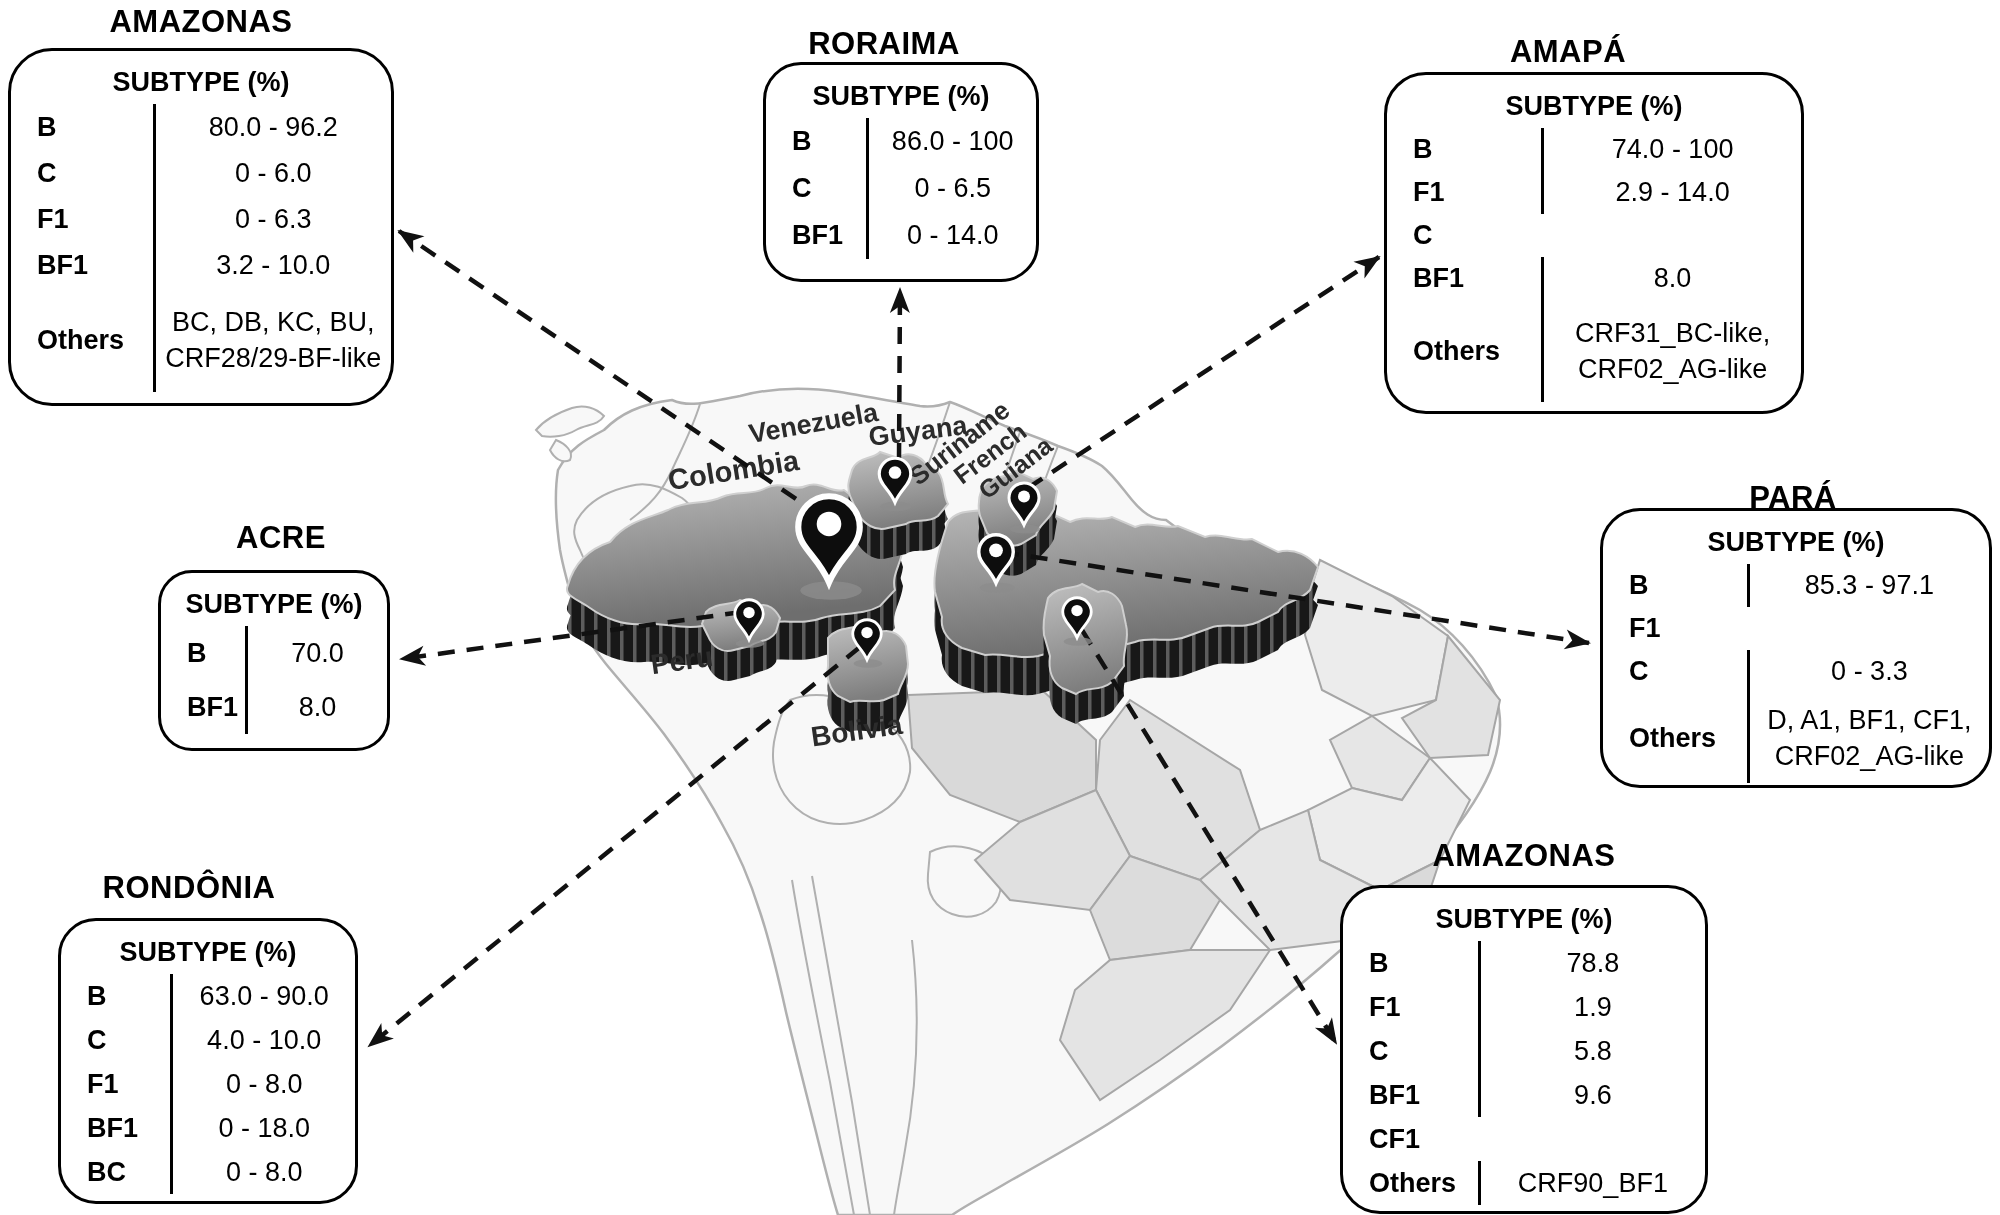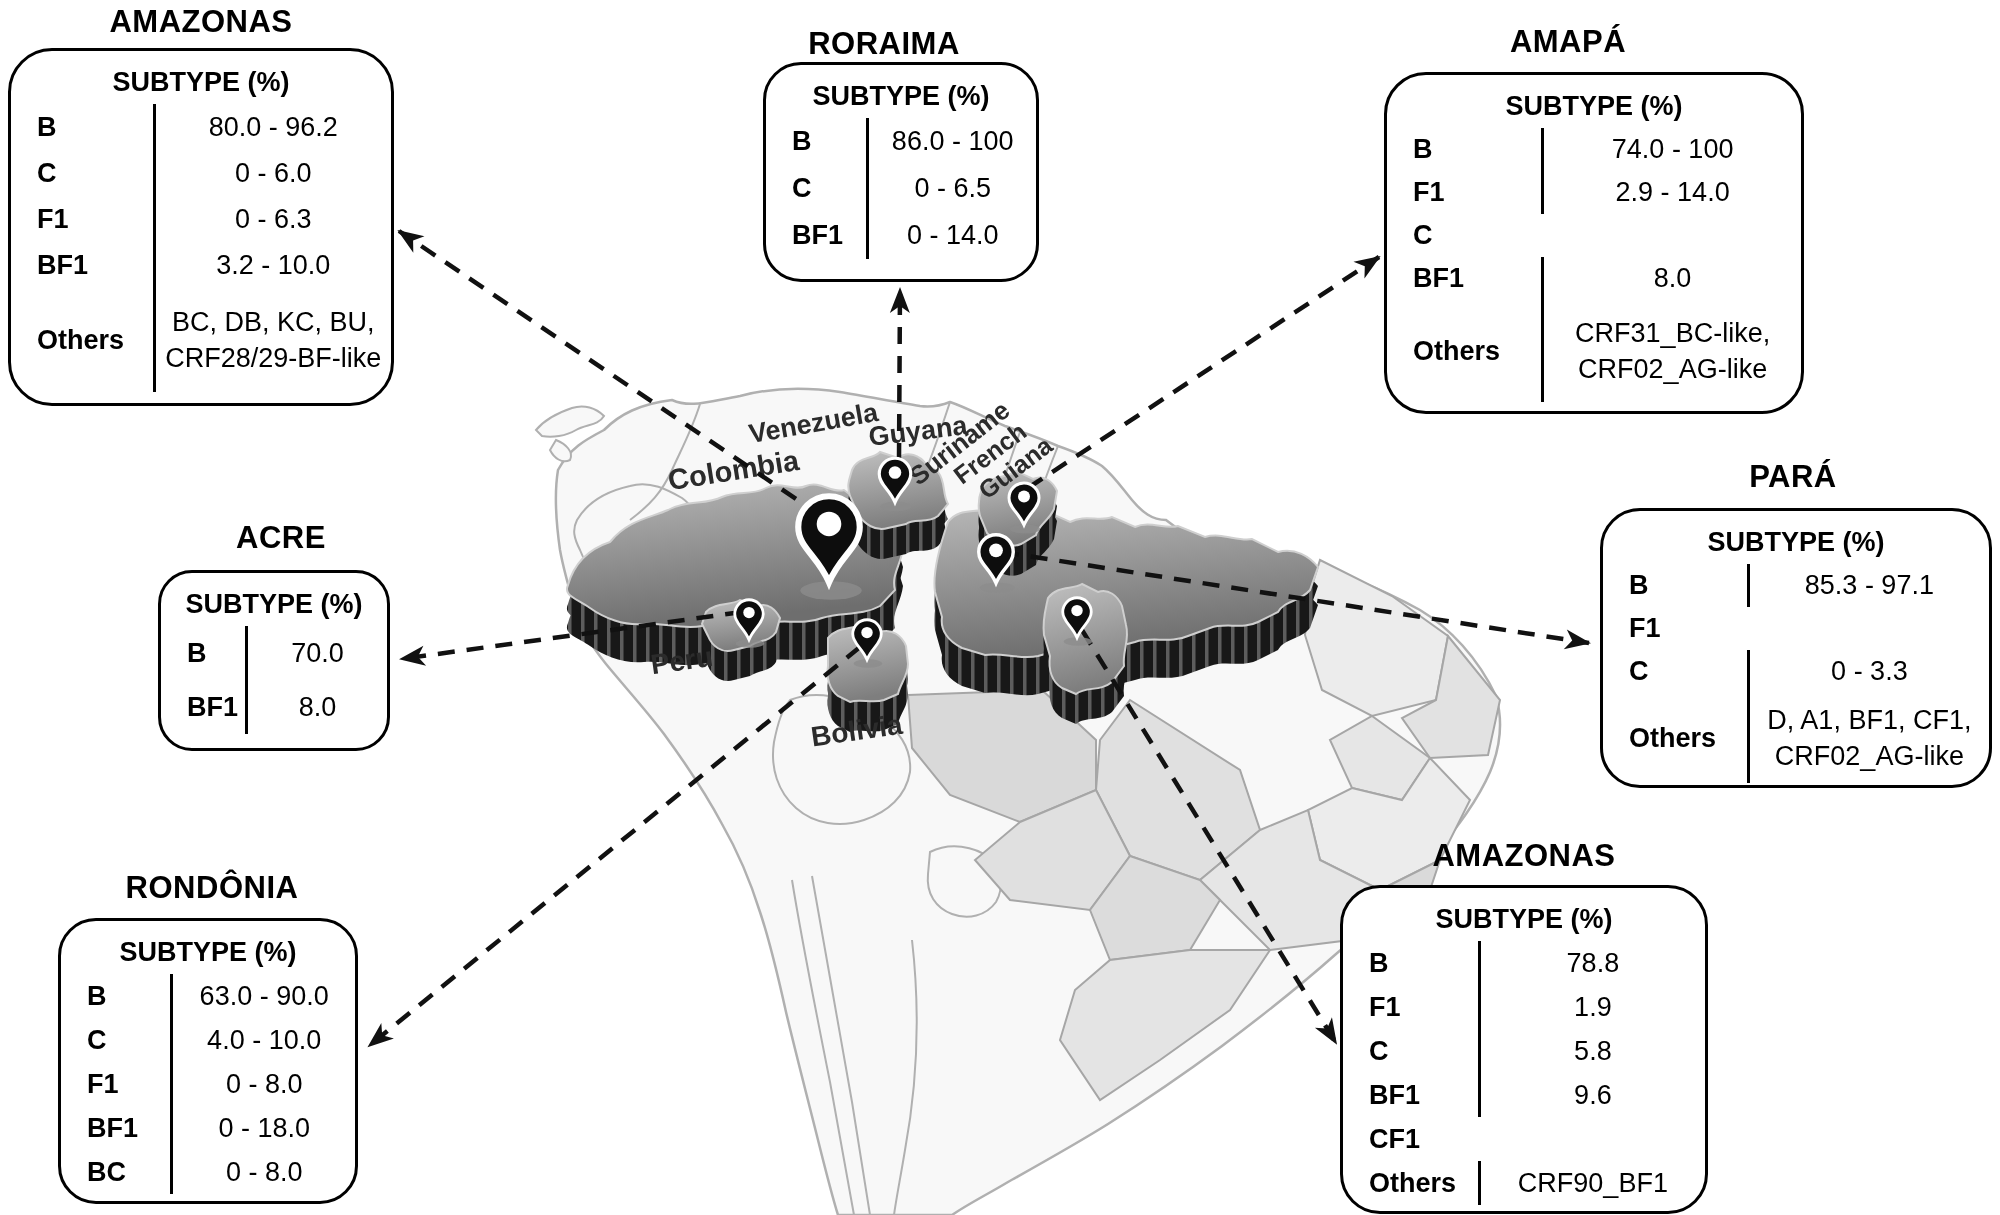--- a/index.html
+++ b/index.html
@@ -221,21 +221,21 @@
       </div>
       <div class="row" style="height:47px">
         <div class="lab">BF1</div>
         <div class="val">
             <span>0 - 14.0</span>
           </div>
       </div>
     </div>
   </div>
 
-  <div class="state-title" style="left:1408px;top:24px;">AMAPÁ</div>
+  <div class="state-title" style="left:1408px;top:34px;">AMAPÁ</div>
   <div class="card" style="left:1384px;top:72px;width:420px;height:342px;border-radius:42px;">
     <div class="card-header">SUBTYPE (%)</div>
     <div class="tbl">
       <div class="row" style="height:43px">
         <div class="lab">B</div>
         <div class="val">
             <span>74.0 - 100</span>
           </div>
       </div>
       <div class="row" style="height:43px">
@@ -256,21 +256,21 @@
       <div class="row" style="height:102px">
         <div class="lab">Others</div>
         <div class="val">
           <span>CRF31_BC-like,</span>
             <span>CRF02_AG-like</span>
         </div>
       </div>
     </div>
   </div>
 
-  <div class="state-title" style="left:1633px;top:459px;">PARÁ</div>
+  <div class="state-title" style="left:1633px;top:480px;">PARÁ</div>
   <div class="card" style="left:1600px;top:508px;width:392px;height:280px;border-radius:40px;">
     <div class="card-header">SUBTYPE (%)</div>
     <div class="tbl">
       <div class="row" style="height:43px">
         <div class="lab">B</div>
         <div class="val">
             <span>85.3 - 97.1</span>
           </div>
       </div>
       <div class="row" style="height:43px">
@@ -304,21 +304,21 @@
       </div>
       <div class="row" style="height:54px">
         <div class="lab">BF1</div>
         <div class="val">
             <span>8.0</span>
           </div>
       </div>
     </div>
   </div>
 
-  <div class="state-title" style="left:52px;top:870px;">RONDÔNIA</div>
+  <div class="state-title" style="left:29px;top:870px;">RONDÔNIA</div>
   <div class="card" style="left:58px;top:918px;width:300px;height:286px;border-radius:38px;">
     <div class="card-header">SUBTYPE (%)</div>
     <div class="tbl">
       <div class="row" style="height:44px">
         <div class="lab">B</div>
         <div class="val">
             <span>63.0 - 90.0</span>
           </div>
       </div>
       <div class="row" style="height:44px">

